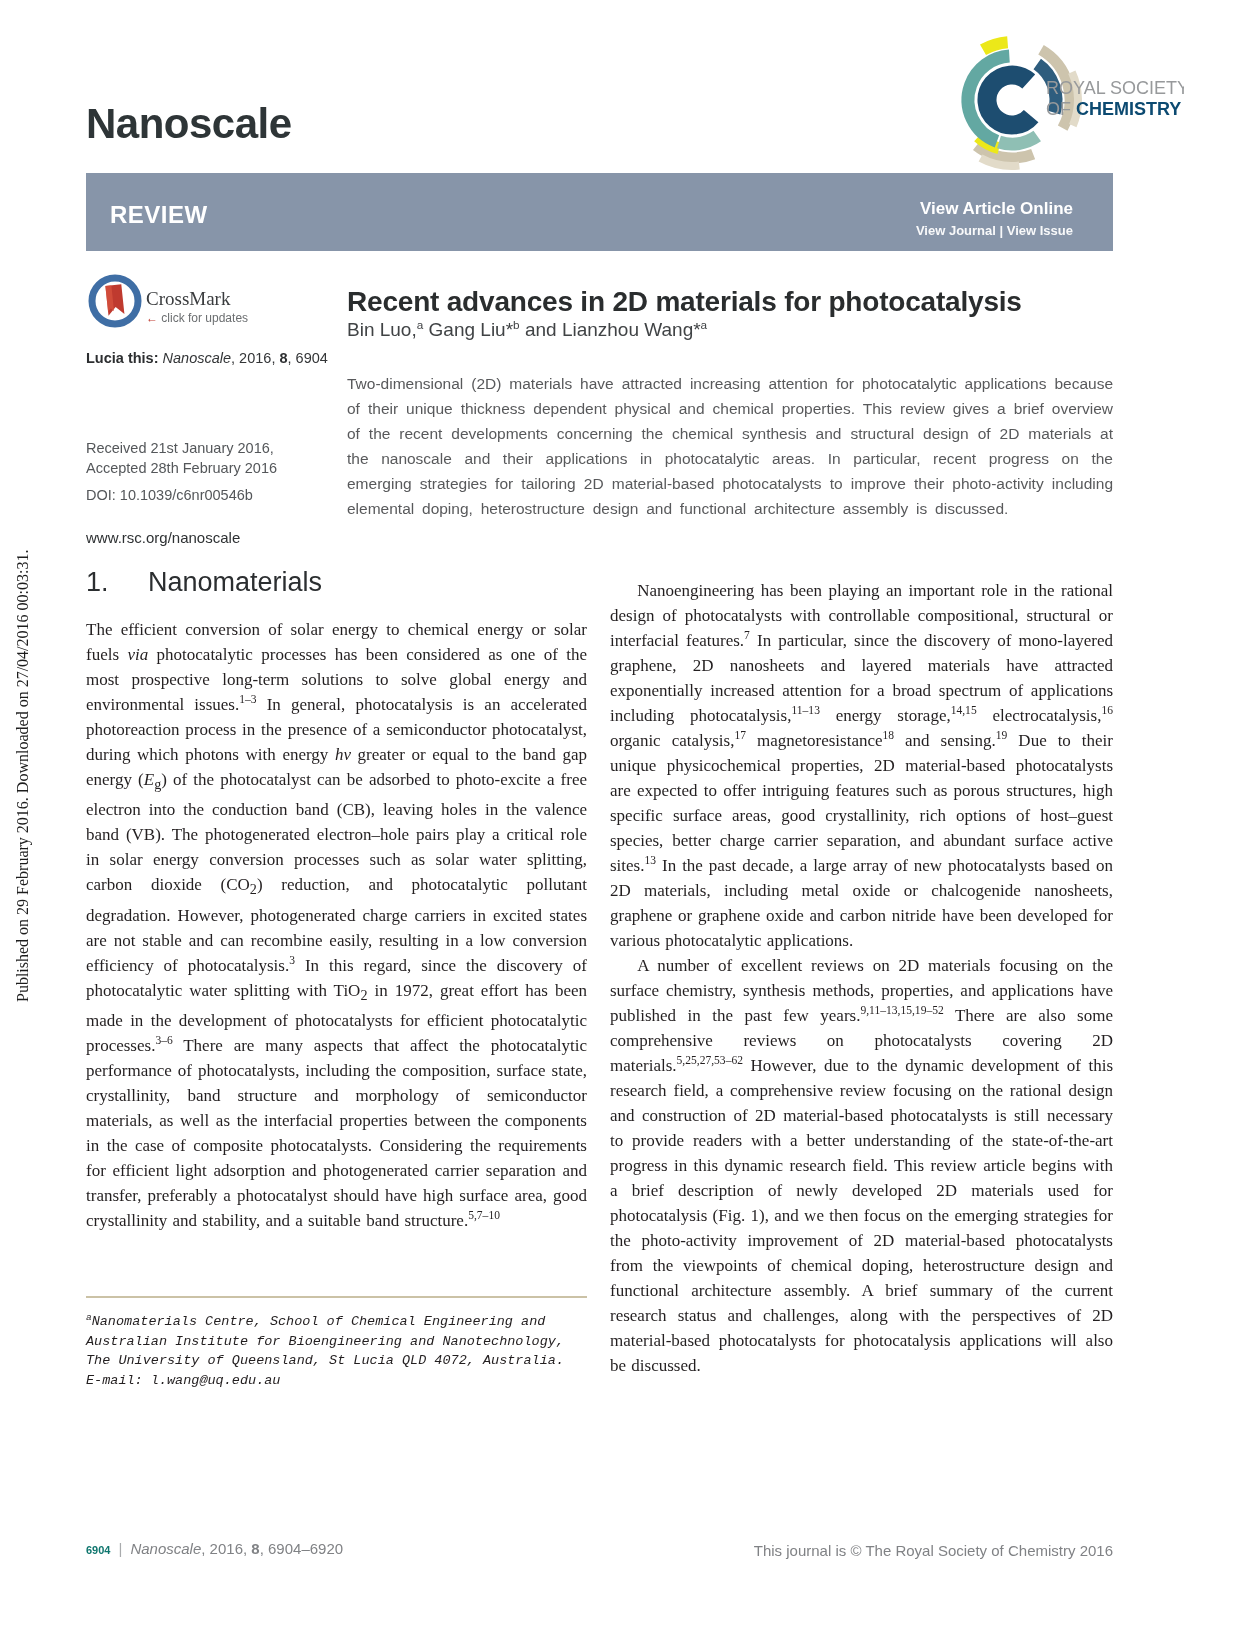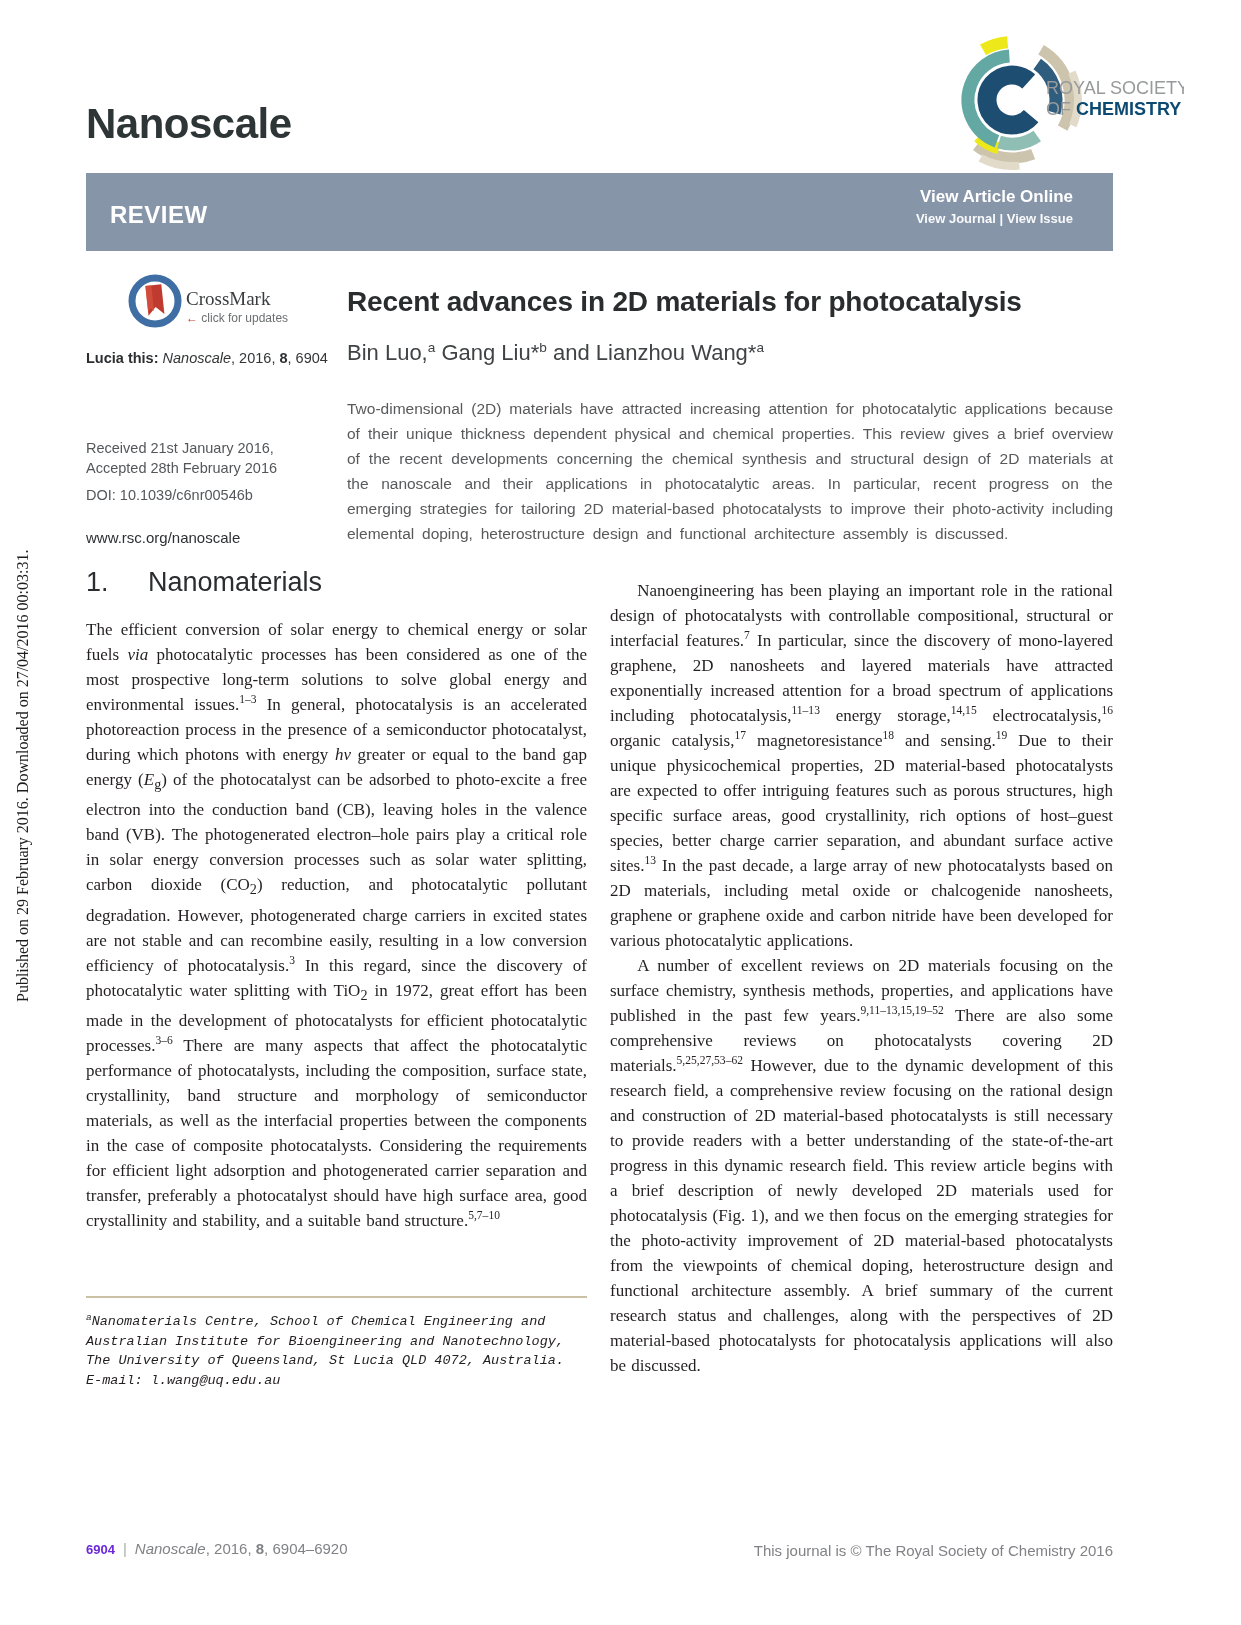--- a/index.html
+++ b/index.html
@@ -42,44 +42,44 @@
   .banner {
     position: absolute;
     left: 86px; top: 173px;
     width: 1027px; height: 78px;
     background: #8795a9;
   }
   .banner .review-label {
     position: absolute; left: 24px; top: 28px;
     color: #ffffff; font-size: 24px; font-weight: bold; letter-spacing: 0.5px;
   }
-  .banner .links { position: absolute; right: 40px; top: 14px; text-align: right; }
+  .banner .links { position: absolute; right: 40px; top: 26px; text-align: right; }
   .banner .view-online {
     display: block; color: #ffffff; font-size: 17px; font-weight: bold;
     text-decoration: none; margin-bottom: 4px;
   }
   .banner .view-journal {
     display: block; color: #ffffff; font-size: 13px; font-weight: bold;
     text-decoration: none; opacity: 0.95;
   }
 
   
   .meta-col { position: absolute; left: 86px; top: 272px; width: 250px; }
-  .crossmark { display: block; cursor: pointer; text-align: center; }
+  .crossmark { display: block; cursor: pointer; }
   .cite-line { margin-top: 14px; font-size: 14.5px; color: #333537; }
   .cite-line b { color: #2c2e30; }
   .received-block { margin-top: 72px; font-size: 14.5px; line-height: 20px; color: #54575a; }
   .doi-line { margin-top: 9px; font-size: 14.5px; color: #54575a; }
   .site-line { margin-top: 26px; font-size: 15px; color: #2e3133; text-decoration: none; display: inline-block; }
 
   .head-col { position: absolute; left: 347px; top: 286px; width: 766px; }
   .article-title {
     font-size: 28px; font-weight: bold; color: #2a2d2e; letter-spacing: -0.2px;
   }
-  .authors { margin-top: 22px; font-size: 22px; color: #404345; }
+  .authors { font-size: 19px; color: #404345; }
   .authors sup { font-size: 62%; }
   .abstract {
     margin-top: 30px; font-size: 15.5px; line-height: 25px; color: #58595b;
     text-align: justify; word-spacing: 3.5px;
   }
 
   
   .col { position: absolute; width: 501px; font-family: "Liberation Serif", serif;
          font-size: 17px; line-height: 25px; color: #231f20; text-align: justify; }
   .col-left { left: 86px; top: 570px; }
@@ -99,21 +99,21 @@
   .footnote {
     font-family: Liberation Mono, monospace; font-style: italic;
     font-size: 13.5px; line-height: 19.5px; color: #231f20;
   }
   .footnote sup { font-size: 70%; line-height: 0; }
 
   
   .footer { position: absolute; left: 86px; top: 1540px; width: 1027px; font-size: 15px; color: #808285; }
   .footer .left { position: absolute; left: 0; top: 0; }
   .footer .right { position: absolute; right: 0; top: 2px; }
-  .footer .page-num { font-size: 13px; font-weight: bold; color: #6d28d9; }
+  .footer .page-num { font-size: 11px; font-weight: bold; color: #0f766e; }
   .footer .sep { color: #a9abad; margin: 0 8px; }
 
   sup { vertical-align: super; }
 </style>
 </head>
 <body>
 
 <div class="page">
 
   <div class="side-note">Published on 29 February 2016. Downloaded on 27/04/2016 00:03:31.</div>

